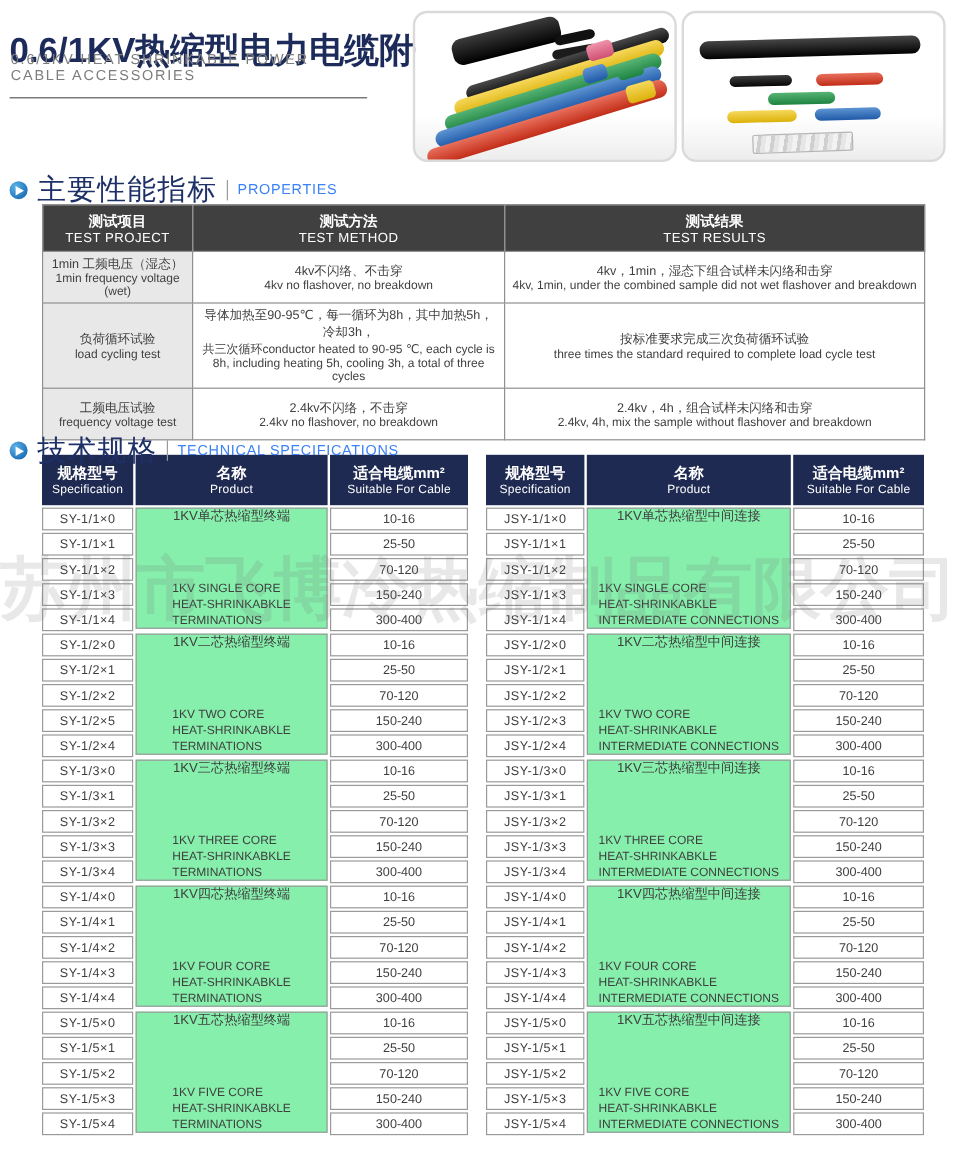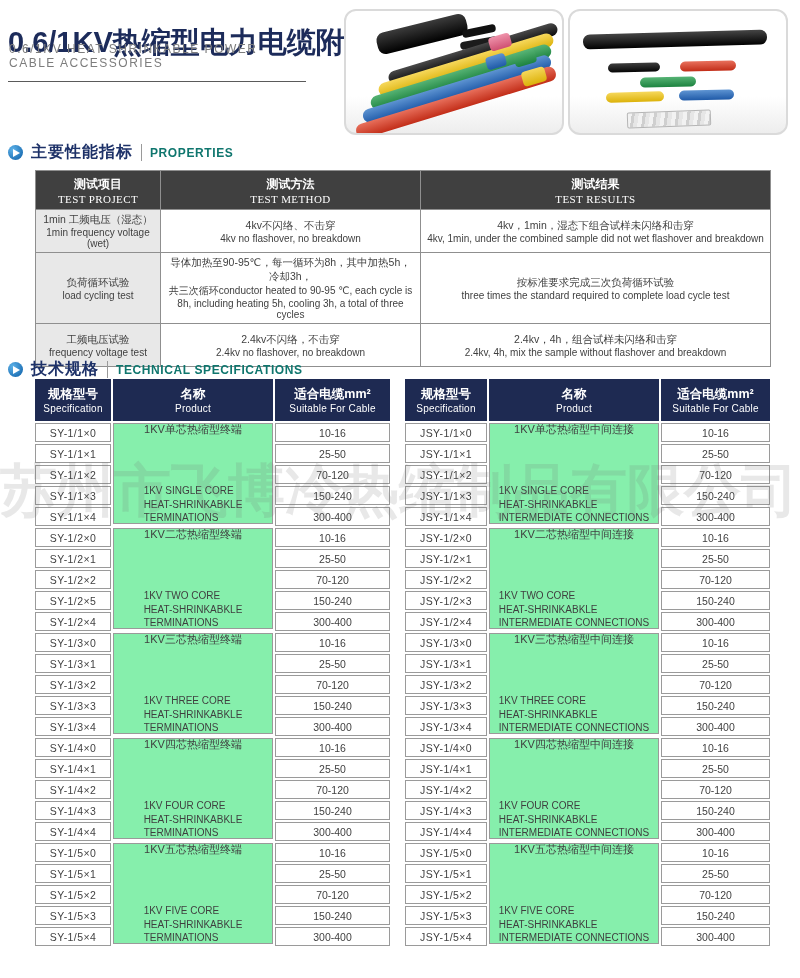--- a/index.html
+++ b/index.html
@@ -39,30 +39,30 @@
   .j-blue  {left:109px;top:79px;width:55px;height:10px;background:linear-gradient(#5e94d2,#1f5aa8);transform:rotate(-1.5deg);}
   .j-foil  {left:57px;top:100px;width:82px;height:14px;border:1px solid #b5b5b5;border-radius:2px;transform:rotate(-2deg);
             background:repeating-linear-gradient(100deg,#f2f2f2 0 4px,#cfcfcf 4px 7px,#e6e6e6 7px 11px);}
 
   
   .section{position:absolute;left:8px;display:flex;align-items:center;gap:8px;z-index:2;}
   .sec1{top:142px}.sec2{top:359px}
   .bullet{width:15px;height:15px;border-radius:50%;background:radial-gradient(circle at 32% 30%,#5cb1e8,#0a5ca5);position:relative;flex:0 0 auto;}
   .bullet::after{content:"";position:absolute;left:5px;top:4px;width:0;height:0;
     border-left:7px solid #fff;border-top:4px solid transparent;border-bottom:4px solid transparent;}
-  .sec-zh{font-size:16px;font-weight:bold;color:#1d3168;letter-spacing:1px;text-align:right;}
+  .sec-zh{font-size:24px;font-weight:normal;color:#1d3168;letter-spacing:1px;text-align:right;}
   .sec-bar{width:1px;height:17px;background:#9a9a9a;}
-  .sec-en{font-size:12px;color:#0f766e;font-weight:bold;letter-spacing:0.6px;}
+  .sec-en{font-size:12px;color:#3b82f6;font-weight:normal;letter-spacing:0.6px;}
 
   
   .props{position:absolute;left:35px;top:170px;width:735px;border-collapse:collapse;table-layout:fixed;z-index:1;}
   .props th,.props td{border:1px solid #8f8f8f;text-align:center;vertical-align:middle;padding:3px 5px;}
   .props th{background:#404040;color:#ffffff;height:32px;}
   .props .h-zh{font-size:12px;font-weight:bold;}
-  .props .h-en{font-size:11px;font-weight:normal;letter-spacing:0.4px;font-family:Liberation Serif, serif;}
+  .props .h-en{font-size:11px;font-weight:normal;letter-spacing:0.4px;}
   .props td{font-size:10px;background:#fff;}
   .props td.project{background:#e8e8e8;}
   .cell-zh{font-size:10.5px;}
   .cell-en{font-size:10px;}
   .props .r1 td{height:36px}.props .r2 td{height:50px}.props .r3 td{height:36px}
 
   
   .spec-table{position:absolute;top:379px;z-index:1;}
   #spec-table-0{left:35px;width:355px;--ws:76px;--wp:160px;}
   #spec-table-1{left:405px;width:365px;--ws:82px;--wp:170px;}

